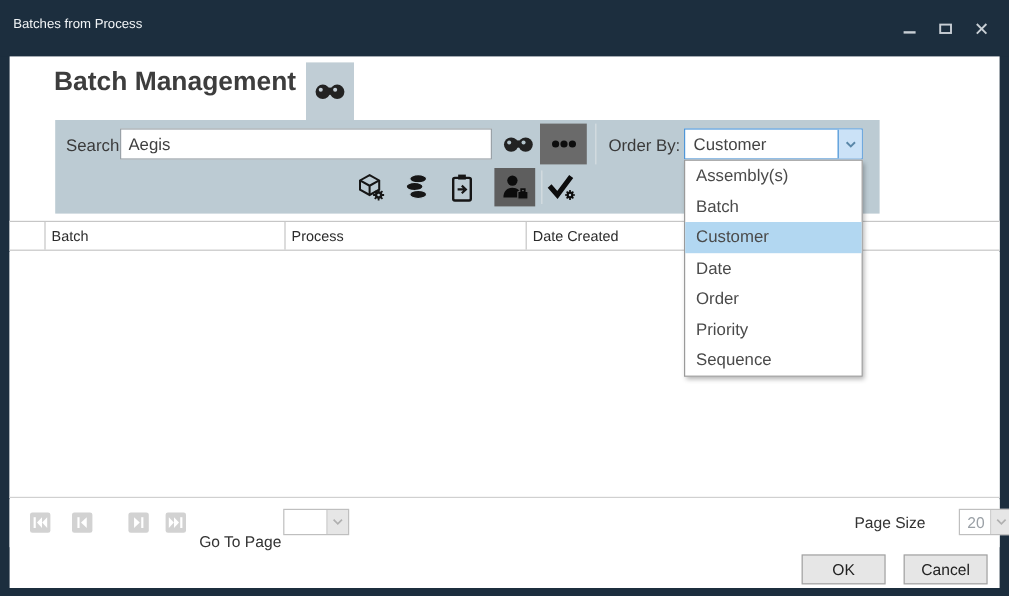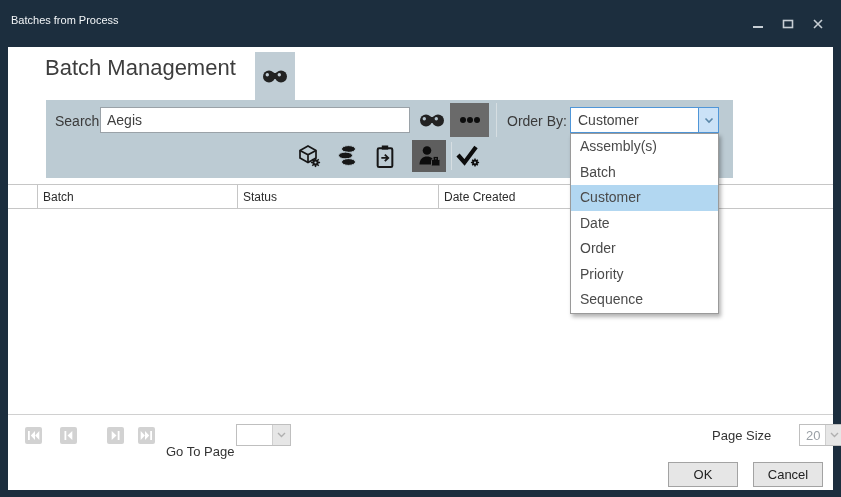--- a/index.html
+++ b/index.html
@@ -9,21 +9,21 @@
 
   
   .titlebar { position:absolute; left:0; top:0; width:841px; height:47px; background:#1c2e3e; }
   .titlebar .title { position:absolute; left:11px; top:14px; color:#f2f5f7; font-size:11px; }
   .win-controls { position:absolute; right:12px; top:14px; display:flex; gap:8px; }
   .win-btn { width:22px; height:20px; background:transparent; border:none; display:flex; align-items:center; justify-content:center; cursor:pointer; }
 
   
   .content { position:absolute; left:8px; top:47px; width:825px; height:443px; background:#ffffff; }
 
-  .page-title { position:absolute; left:37px; top:8px; font-size:22px; font-weight:400; color:#3d3d3d; }
+  .page-title { position:absolute; left:37px; top:8px; font-size:22px; font-weight:700; color:#3d3d3d; }
   .tab { position:absolute; left:247px; top:5px; width:40px; height:48px; background:#c0cdd5; display:flex; align-items:center; justify-content:center; }
 
   
   .toolbar { position:absolute; left:38px; top:53px; width:687px; height:78px; background:#bccbd3; }
   .tb-label { position:absolute; font-size:14px; color:#3a3a3a; }
   .search-label { left:9px; top:13px; }
   .search-input { position:absolute; left:54px; top:7px; width:310px; height:26px; border:1px solid #9aa2a8; background:#fff; font-size:14px; color:#3f3f3f; padding:0 6px; font-family:"Liberation Sans",sans-serif; }
   .binoculars-btn { position:absolute; left:371px; top:9px; width:30px; height:22px; background:transparent; border:none; display:flex; align-items:center; justify-content:center; cursor:pointer; }
   .more-btn { position:absolute; left:404px; top:3px; width:39px; height:34px; background:#6a6a6a; border:none; display:flex; align-items:center; justify-content:center; cursor:pointer; }
   .tb-sep1 { position:absolute; left:450px; top:3px; width:1px; height:34px; background:#d6dee2; }
@@ -186,21 +186,21 @@
           </g>
           <circle cx="20" cy="18.5" r="2.9" fill="#0c0c0c"></circle>
           <circle cx="20" cy="18.5" r="1" fill="#bccbd3"></circle>
         </svg>
       </button>
     </div>
 
     <div class="grid-header">
       <div class="gh-cell gh-0"></div>
       <div class="gh-cell gh-1">Batch</div>
-      <div class="gh-cell gh-2">Status</div>
+      <div class="gh-cell gh-2">Process</div>
       <div class="gh-cell gh-3">Date Created</div>
     </div>
     <div class="grid-body"></div>
 
     <div class="pager">
       <button class="pg-btn pg-first">
         <svg width="13" height="11" viewBox="0 0 13 11">
           <rect x="1" y="1" width="1.8" height="9" fill="#fff"></rect>
           <path d="M8 1 L3.8 5.5 L8 10 Z" fill="#fff"></path>
           <path d="M12.3 1 L8.1 5.5 L12.3 10 Z" fill="#fff"></path>

